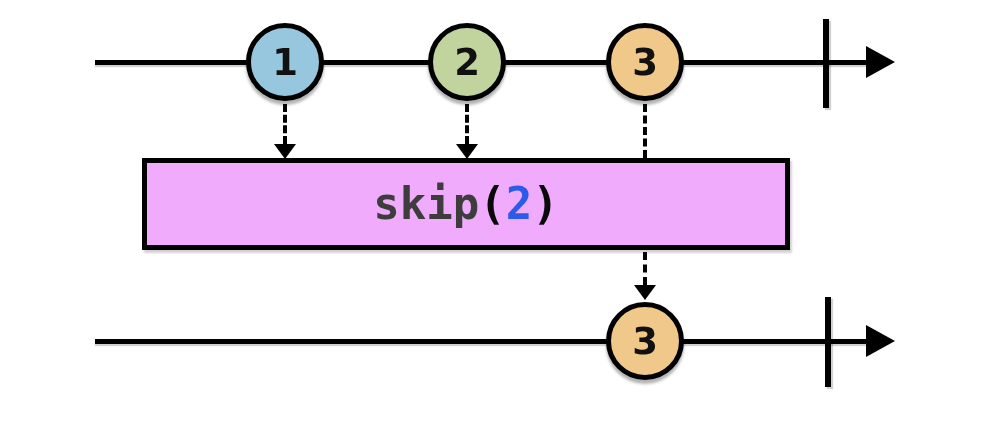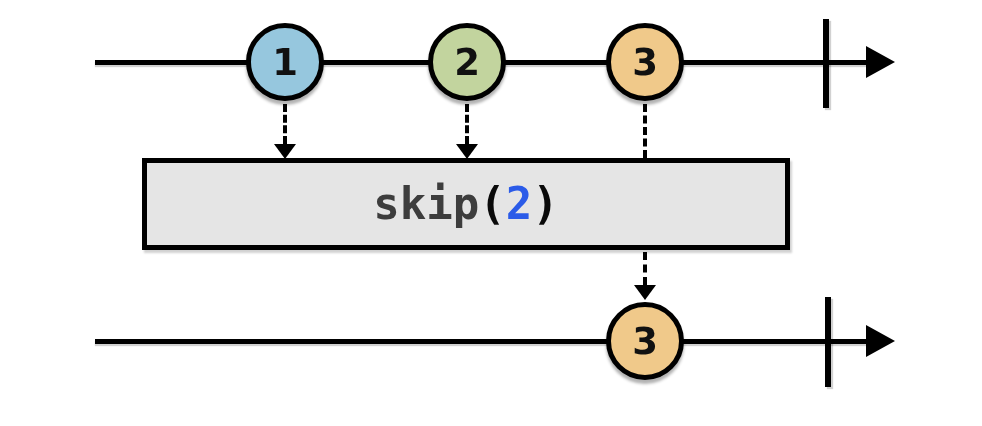--- a/index.html
+++ b/index.html
@@ -72,21 +72,21 @@
     border-top: 15px solid #000;
   }
   .pass-dash {
     width: 0;
     border-left: 4px dashed #000;
   }
 
   
   .operator-box {
     border: 5px solid #000;
-    background: #e5e5e5;
+    background: #f0abfc;
     display: flex;
     align-items: center;
     justify-content: center;
     box-shadow: 2px 3px 2px rgba(0,0,0,0.18);
   }
   .operator-label {
     font-family: "DejaVu Sans Mono", "Liberation Mono", monospace;
     font-weight: bold;
     font-size: 44px;
     color: #000;

